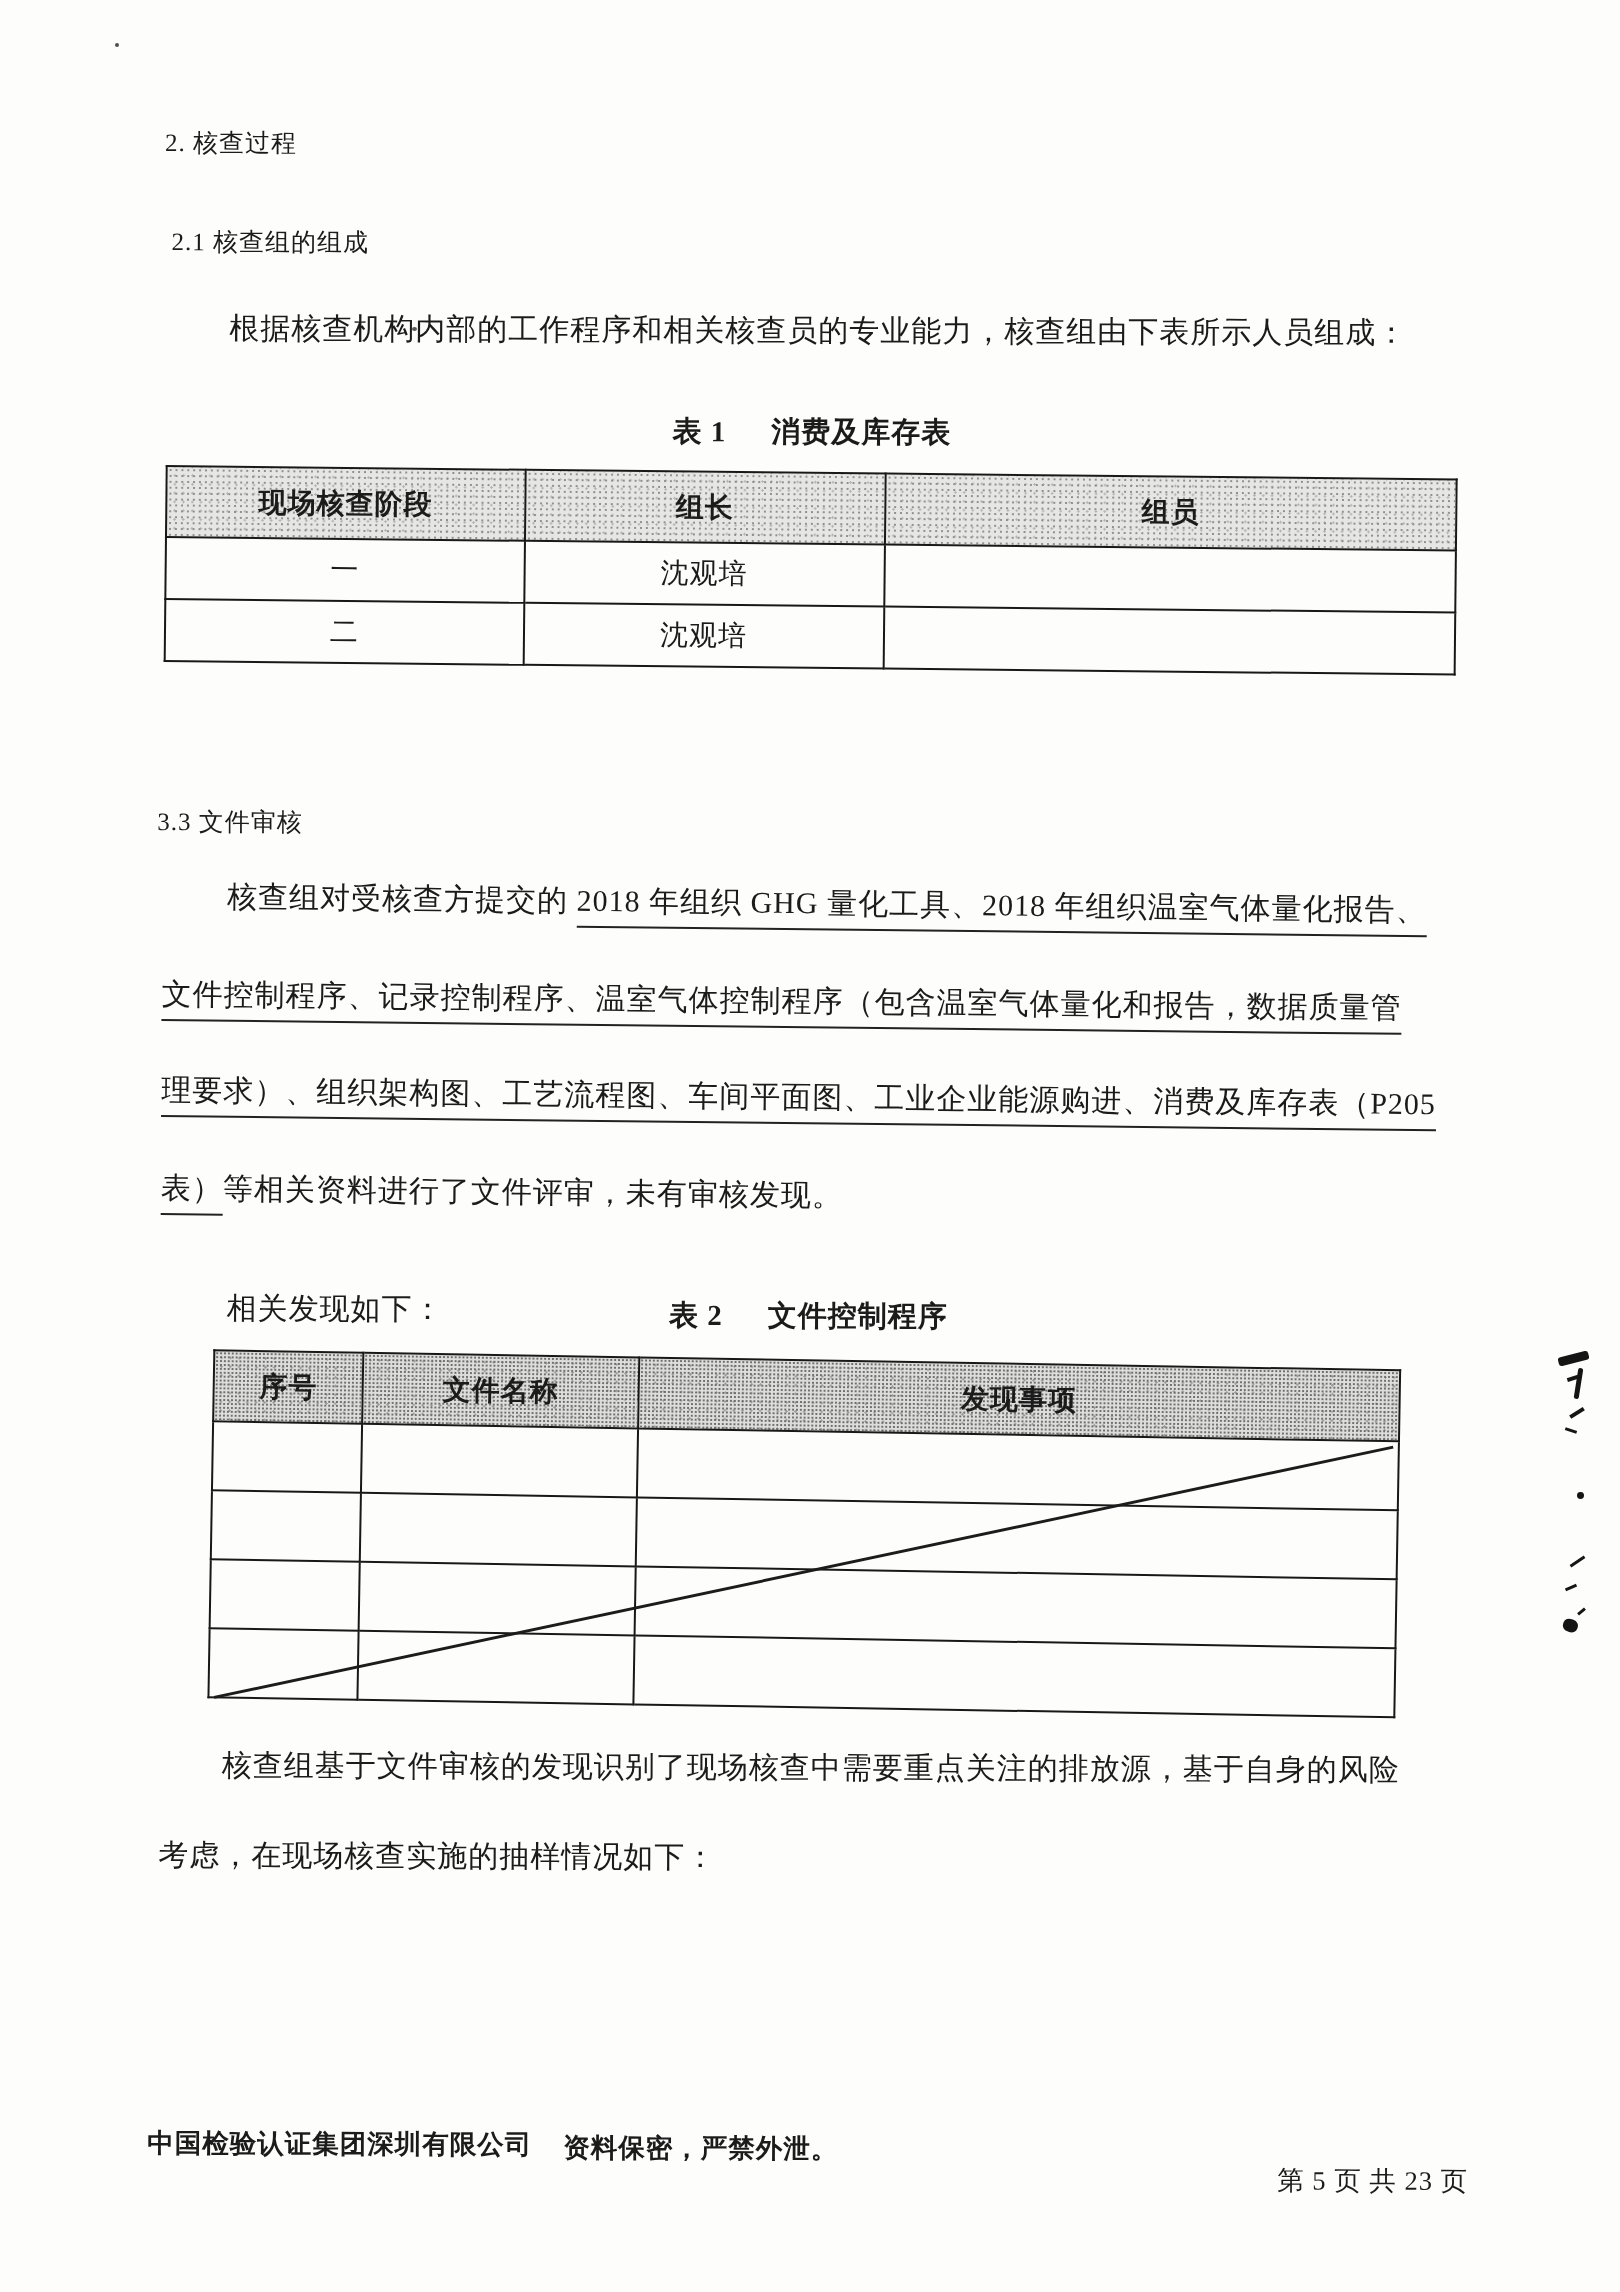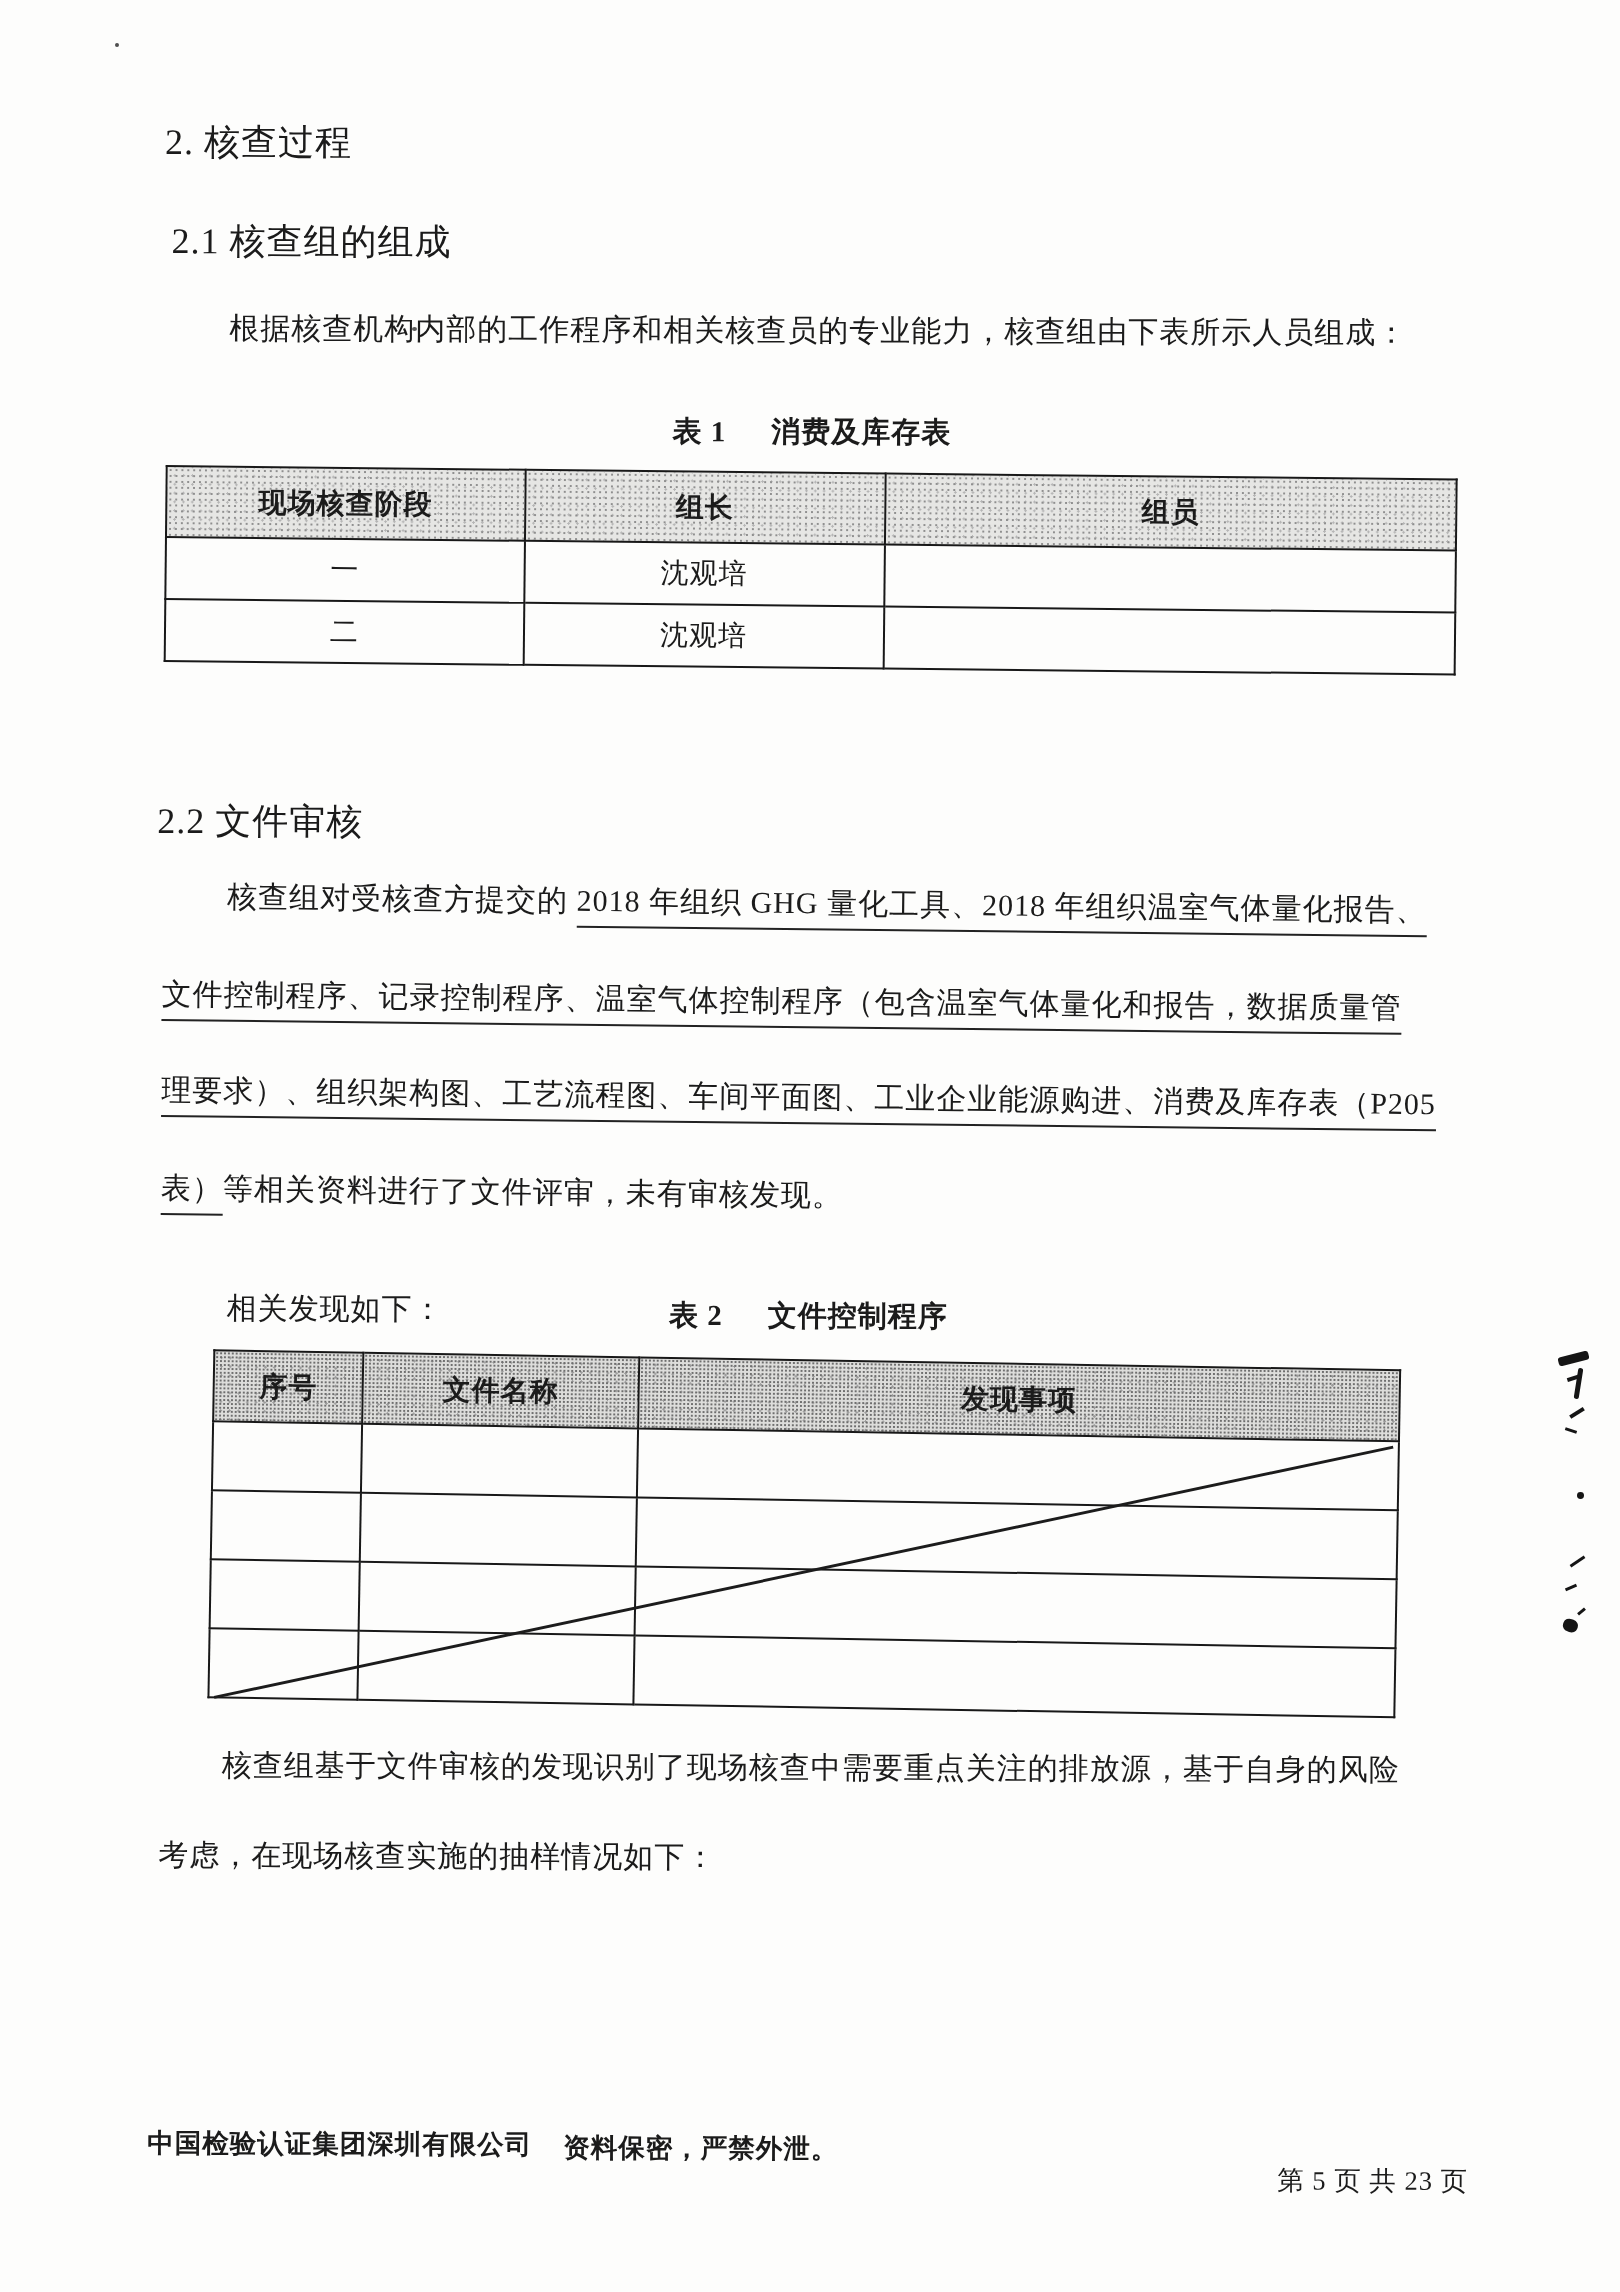--- a/index.html
+++ b/index.html
@@ -8,21 +8,21 @@
     width:1620px;height:2293px;
     margin:0 auto;
     background:#fdfdfc;
     overflow:hidden;
     font-family:"Liberation Serif","DejaVu Serif",serif;
     color:#1b1b1b;
     letter-spacing:1px;
   }
   .content{position:absolute;inset:0;transform:rotate(0.22deg);transform-origin:157px 137px;}
   .abs{position:absolute;}
-  .heading{font-size:36px;line-height:39px;white-space:nowrap;}
+  .heading{font-size:25px;line-height:39px;white-space:nowrap;}
   .bodytext{font-size:30px;line-height:43px;}
   .nowrap{white-space:nowrap;}
   .indent{text-indent:65px;}
   .caption{font-size:29px;font-weight:bold;display:flex;justify-content:center;gap:45px;white-space:nowrap;}
   
   table{border-collapse:collapse;width:100%;table-layout:fixed;}
   td,th{border:2px solid #181818;font-weight:normal;text-align:center;vertical-align:middle;
         font-size:28px;padding:0;overflow:hidden;}
   .t1{border:2.9px solid #141414;}
   .t1 th{height:69px;font-weight:bold;
@@ -85,21 +85,21 @@
         </tr>
         <tr>
           <td>二</td>
           <td>沈观培</td>
           <td></td>
         </tr>
       </tbody>
         </table>
     </div>
 
-    <div class="abs heading" style="left:160px;top:802px;">2.2 文件审核</div>
+    <div class="abs heading" style="left:160px;top:802px;">3.3 文件审核</div>
 
     <div class="abs docline" style="left:165px;top:876px;text-indent:65px;">
       <span>核查组对受核查方提交的 </span><span class="u">2018 年组织 GHG 量化工具、2018 年组织温室气体量化报告、</span>
     </div>
     <div class="abs docline" style="left:165px;top:974px;">
       <span class="u">文件控制程序、记录控制程序、温室气体控制程序（包含温室气体量化和报告，数据质量管</span>
     </div>
     <div class="abs docline" style="left:165px;top:1070px;">
       <span class="u">理要求）、组织架构图、工艺流程图、车间平面图、工业企业能源购进、消费及库存表（P205</span>
     </div>

